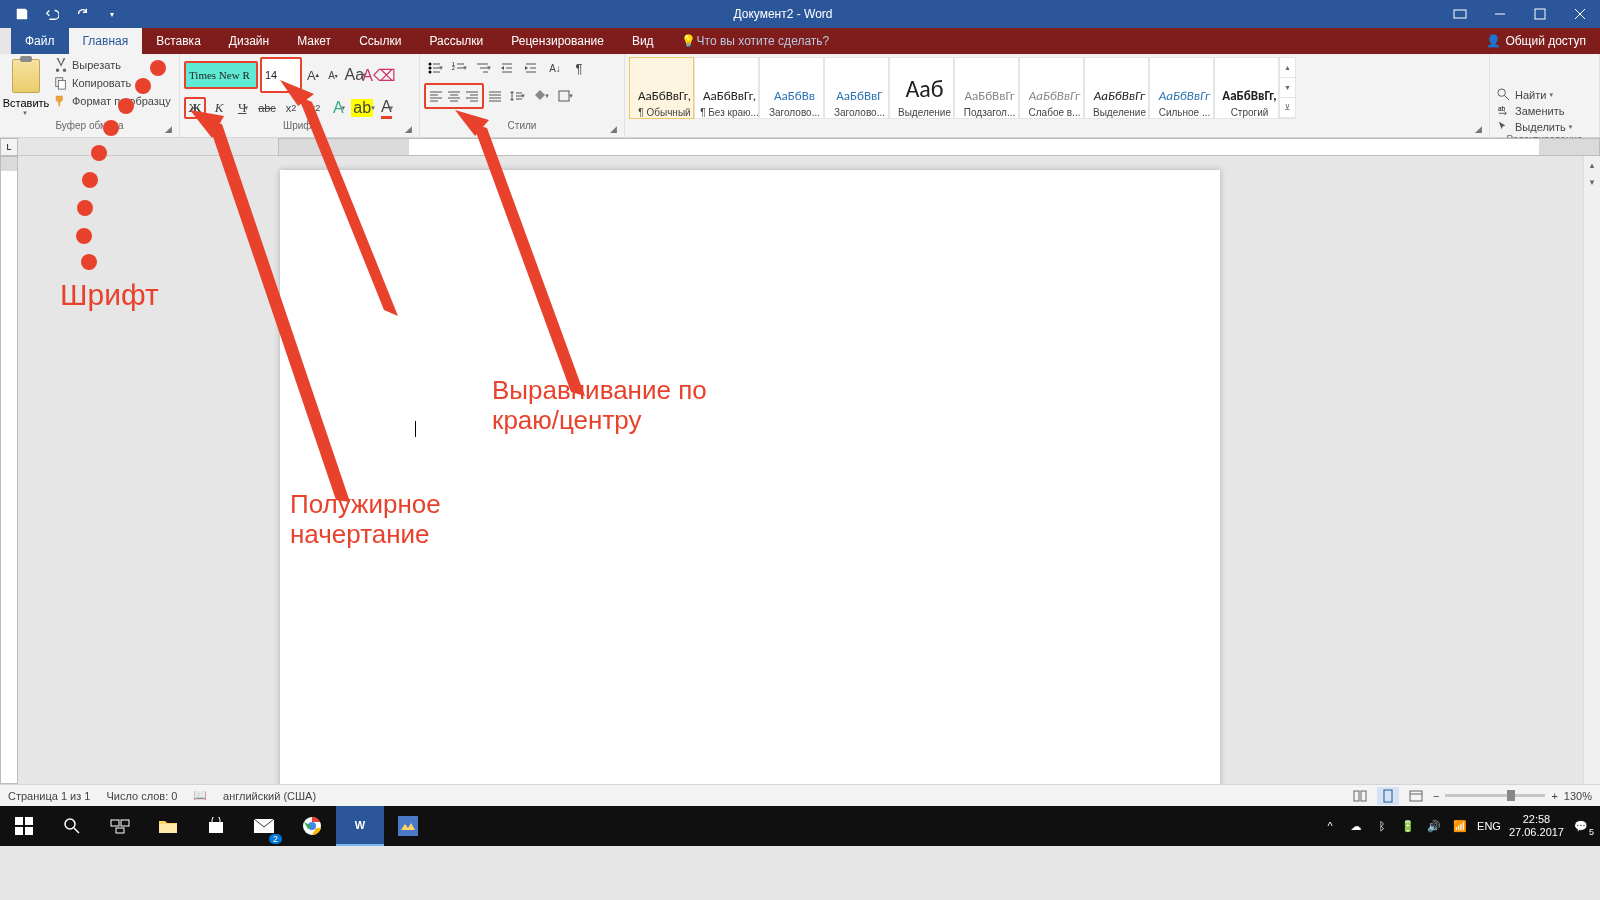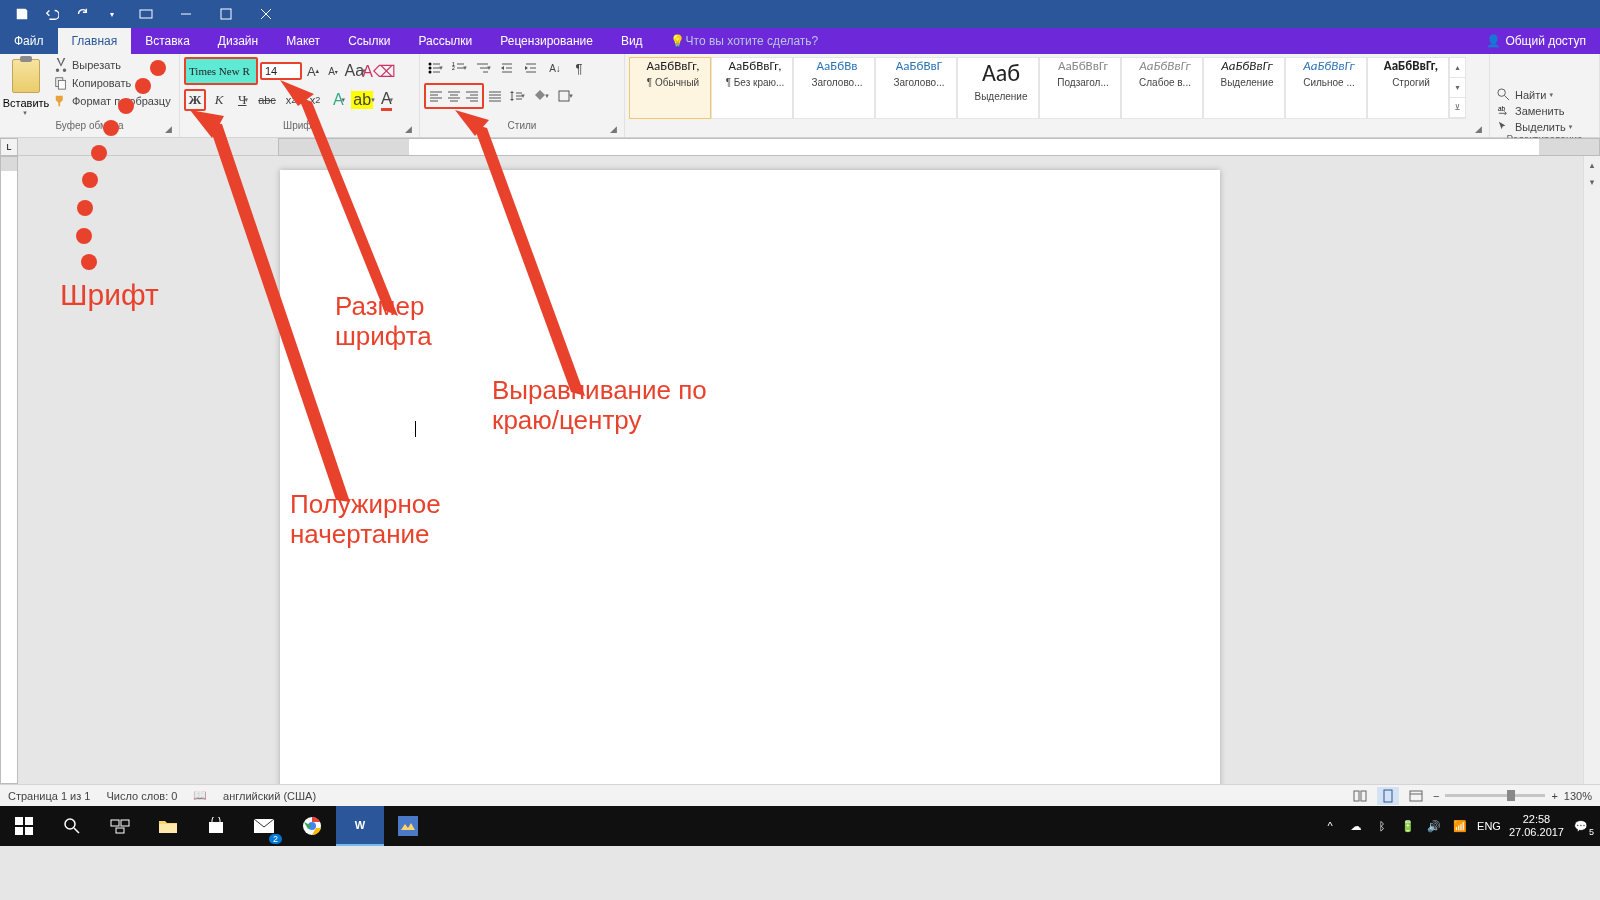--- a/index.html
+++ b/index.html
@@ -8,21 +8,21 @@
 
 .title-bar { height: 28px; background: #2b579a; display: flex; align-items: center; color: #fff; font-size: 12px; }
 .title-bar .qat { display: flex; align-items: center; gap: 2px; padding-left: 8px; }
 .qat-btn { width: 28px; height: 24px; display: flex; align-items: center; justify-content: center; cursor: pointer; color: #fff; }
 .title-center { flex: 1; text-align: center; }
 .title-right { display: flex; align-items: center; }
 .win-btn { width: 40px; height: 28px; display: flex; align-items: center; justify-content: center; cursor: pointer; color: #fff; }
 .win-btn svg { stroke: #fff; fill: none; stroke-width: 1; }
 
 
-.tabs-row { height: 26px; background: #6d28d9; display: flex; align-items: stretch; color: #fff; font-size: 12px; }
+.tabs-row { height: 26px; background: #7f1d1d; display: flex; align-items: stretch; color: #fff; font-size: 12px; margin-left: 11px; }
 .tab { padding: 0 14px; display: flex; align-items: center; cursor: pointer; }
 .tab.file { background: #2b579a; }
 .tab.active { background: #f3f3f3; color: #2b579a; }
 .tab.tell { color: #b8c7de; flex: 0 0 auto; }
 .tell-input { background: transparent; border: none; color: #b8c7de; font-size: 12px; width: 160px; }
 .tell-input::placeholder { color: #b8c7de; }
 .share-btn { margin-left: auto; padding: 0 14px; display: flex; align-items: center; gap: 4px; cursor: pointer; font-size: 12px; }
 
 
 .ribbon { height: 84px; background: #f3f3f3; border-bottom: 1px solid #d4d4d4; display: flex; }
@@ -36,37 +36,37 @@
 .paste-icon { width: 28px; height: 34px; background: linear-gradient(#f7e3a1, #e9cc6b); border: 1px solid #c0a656; border-radius: 2px; margin-top: 2px; position: relative; }
 .paste-icon::before { content: ""; position: absolute; top: -4px; left: 7px; width: 12px; height: 6px; background: #8b8b8b; border-radius: 2px; }
 .clip-small { display: flex; flex-direction: column; gap: 2px; margin-left: 2px; }
 .clip-item { display: flex; align-items: center; gap: 4px; font-size: 11px; color: #444; cursor: pointer; padding: 1px 4px; }
 .clip-item svg { width: 14px; height: 14px; }
 
 
 .font-col { display: flex; flex-direction: column; gap: 4px; }
 .font-row { display: flex; align-items: center; gap: 2px; }
 .font-name { width: 74px; height: 28px; border: 2px solid #e8412c; font-size: 11px; padding: 0 3px; background: #5eead4; color: #222; border-radius: 2px; font-family: Liberation Serif, serif; }
-.font-size { width: 42px; height: 18px; border: 2px solid #e8412c; font-size: 11px; padding: 0 3px; background: #fff; color: #222; border-radius: 2px; }
+.font-size { width: 42px; height: 36px; border: 2px solid #e8412c; font-size: 11px; padding: 0 3px; background: #fff; color: #222; border-radius: 2px; }
 .ibtn { width: 22px; height: 22px; display: flex; align-items: center; justify-content: center; cursor: pointer; color: #444; border: 1px solid transparent; }
 .ibtn.sq { width: 18px; }
 .ibtn.red-box { border: 2px solid #e8412c; border-radius: 2px; }
 .bold-b { font-weight: bold; font-size: 13px; font-family: Georgia, serif; }
 .italic-k { font-style: italic; font-size: 13px; font-family: Georgia, serif; }
 .under-u { text-decoration: underline; font-size: 13px; font-family: Georgia, serif; }
 .strike { text-decoration: line-through; font-size: 11px; }
 .dd-arrow { font-size: 7px; color: #666; margin-left: -2px; cursor: pointer; }
 
 
 .para-col { display: flex; flex-direction: column; gap: 4px; }
 .align-red { border: 2px solid #e8412c; border-radius: 2px; padding: 0 1px; display: flex; }
 
 
 .styles-row { display: flex; height: 62px; }
-.style-item { width: 82px; border: 1px solid #e5e5e5; background: #fff; display: flex; flex-direction: column; align-items: center; justify-content: flex-start; cursor: pointer; padding-left: 6px; }
+.style-item { width: 65px; border: 1px solid #e5e5e5; background: #fff; display: flex; flex-direction: column; align-items: center; justify-content: flex-end; cursor: pointer; padding-left: 6px; }
 .style-item.sel { border: 1px solid #f0c869; background: #fdf5df; }
 .style-prev { font-size: 13px; color: #222; font-family: Calibri, Arial, sans-serif; margin-bottom: 4px; }
 .style-prev.blue { color: #2e74b5; }
 .style-prev.big { font-size: 24px; color: #222; }
 .style-prev.gray { color: #888; }
 .style-prev.gray-i { color: #888; font-style: italic; }
 .style-prev.blue-i { color: #2e74b5; font-style: italic; }
 .style-name { font-size: 10px; color: #444; width: 60px; text-align: center; white-space: nowrap; overflow: hidden; text-overflow: ellipsis; }
 .styles-more { width: 17px; border: 1px solid #e5e5e5; background: #fff; display: flex; flex-direction: column; }
 .styles-more span { flex: 1; display: flex; align-items: center; justify-content: center; cursor: pointer; color: #666; font-size: 8px; border-bottom: 1px solid #e5e5e5; }
@@ -128,20 +128,21 @@
           <path fill="none" stroke="#fff" stroke-width="1.5" d="M11 4a5 5 0 0 1 0 10H5 M5 4l-3 3 3 3"></path>
         </svg>
       </div>
     <div class="qat-btn">
         <svg class="ic" viewBox="0 0 16 16">
           <path fill="none" stroke="#fff" stroke-width="1.5" d="M4 8a5 5 0 0 1 9-3 M13 2v4h-4"></path>
         </svg>
       </div>
     <div class="qat-btn" style="font-size:8px">▾</div>
   </div>
+  <div class="title-center">Документ2 - Word</div>
   <div class="title-right">
     <div class="win-btn">
         <svg width="14" height="10" viewBox="0 0 14 10">
           <rect x="1" y="1" width="12" height="8" stroke="#fff" fill="none"></rect>
         </svg>
       </div>
     <div class="win-btn">
         <svg width="12" height="12" viewBox="0 0 12 12">
           <line x1="1" y1="6" x2="11" y2="6" stroke="#fff"></line>
         </svg>
@@ -612,21 +613,20 @@
   <div class="dot" style="left:82px;top:172px"></div>
   <div class="dot" style="left:77px;top:200px"></div>
   <div class="dot" style="left:76px;top:228px"></div>
   <div class="dot" style="left:81px;top:254px"></div>
   <div class="annot-text" style="position:absolute;left:60px;top:278px;font-size:30px">Шрифт</div>
 
   <svg class="arrow" style="left:280px;top:80px" width="130" height="240" viewBox="0 0 130 240">
     <polygon points="0,0 34,14 18,26" fill="#e8412c"></polygon>
     <polygon points="18,16 32,22 118,236 104,230" fill="#e8412c"></polygon>
   </svg>
-  <div class="annot-text" style="position:absolute;left:335px;top:292px;width:140px">Размер шрифта</div>
 
   <svg class="arrow" style="left:455px;top:110px" width="140" height="290" viewBox="0 0 140 290">
     <polygon points="0,0 34,10 20,26" fill="#e8412c"></polygon>
     <polygon points="18,14 32,18 130,286 116,282" fill="#e8412c"></polygon>
   </svg>
   <div class="annot-text" style="position:absolute;left:492px;top:376px;width:240px">Выравнивание по краю/центру</div>
 
   <svg class="arrow" style="left:190px;top:110px" width="170" height="395" viewBox="0 0 170 395">
     <polygon points="0,0 34,6 22,28" fill="#e8412c"></polygon>
     <polygon points="18,12 32,14 160,392 146,390" fill="#e8412c"></polygon>

